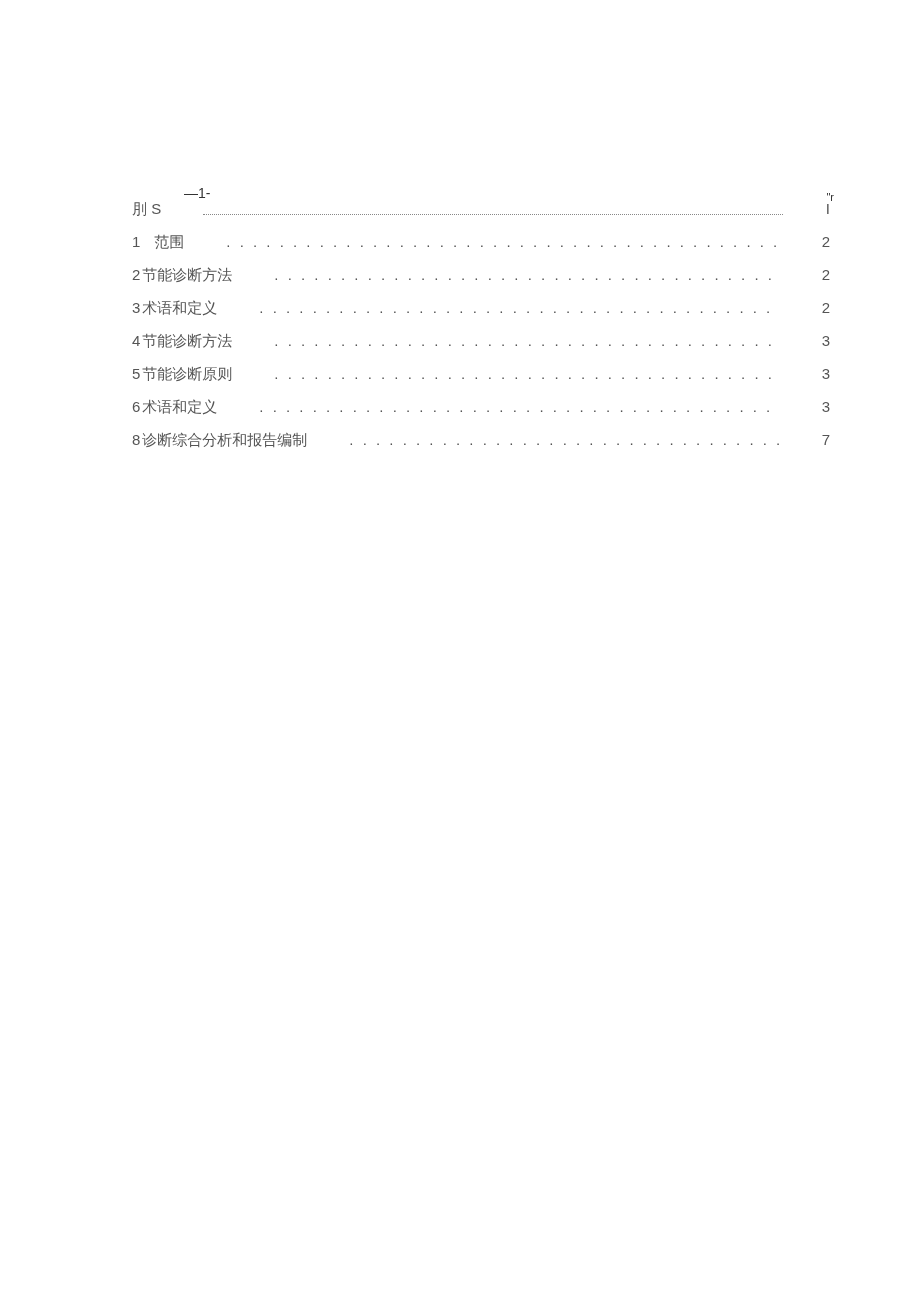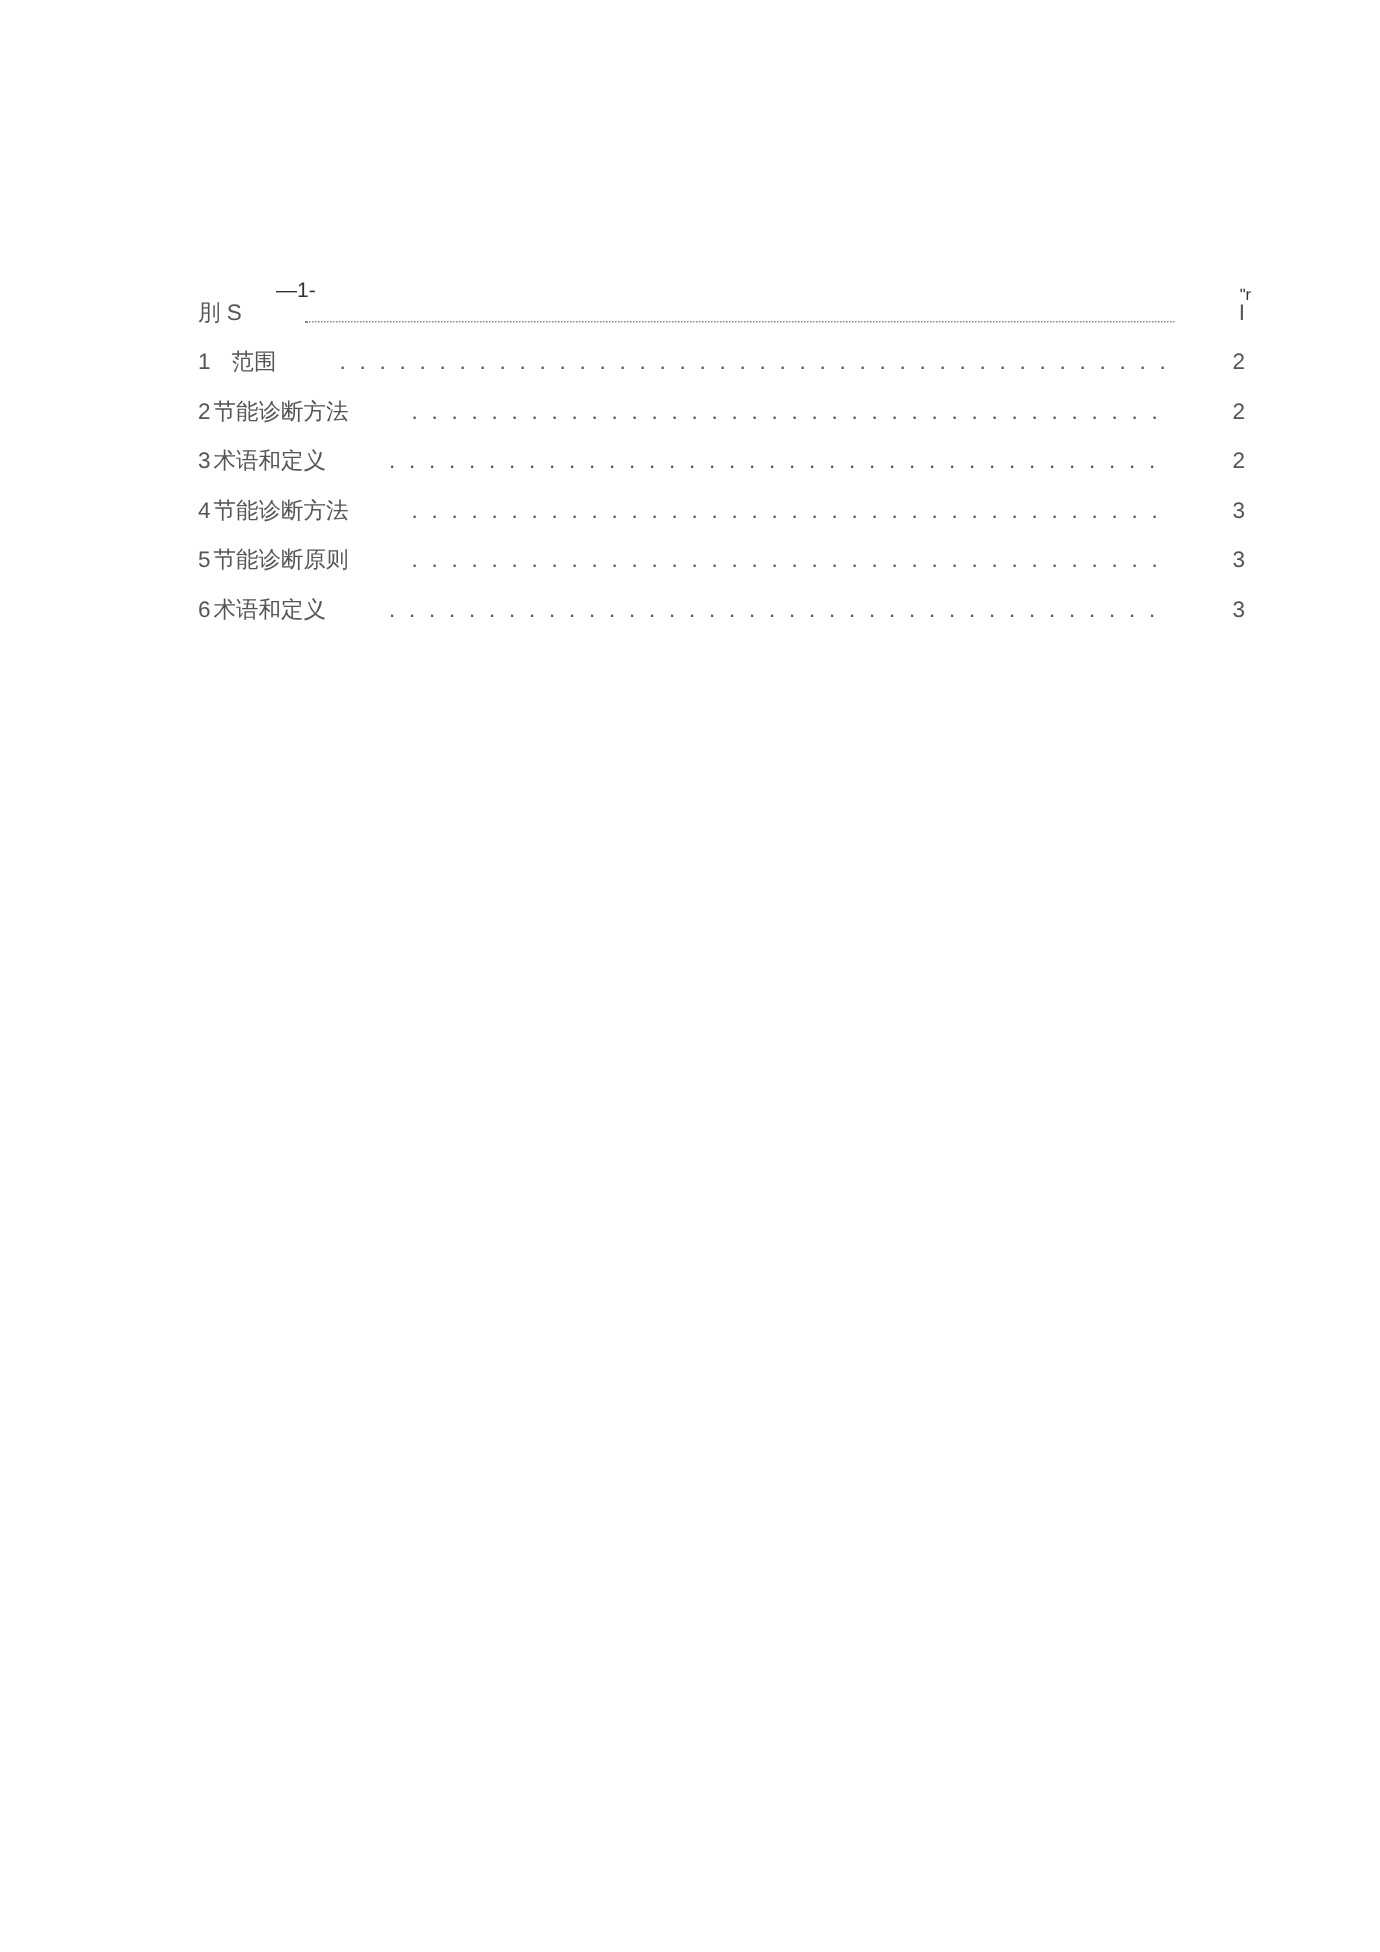--- a/index.html
+++ b/index.html
@@ -115,15 +115,20 @@
     <span class="toc-page">3</span>
   </div>
 
   <div class="toc-line regular">
     <span class="toc-label"><span class="num">6</span><span>术语和定义</span></span>
     <span class="toc-fill"></span>
     <span class="toc-page">3</span>
   </div>
 
 
+  <div class="toc-line regular">
+    <span class="toc-label"><span class="num">8</span><span>诊断综合分析和报告编制</span></span>
+    <span class="toc-fill"></span>
+    <span class="toc-page">7</span>
+  </div>
 
 
 </div>
 
 </body></html>

